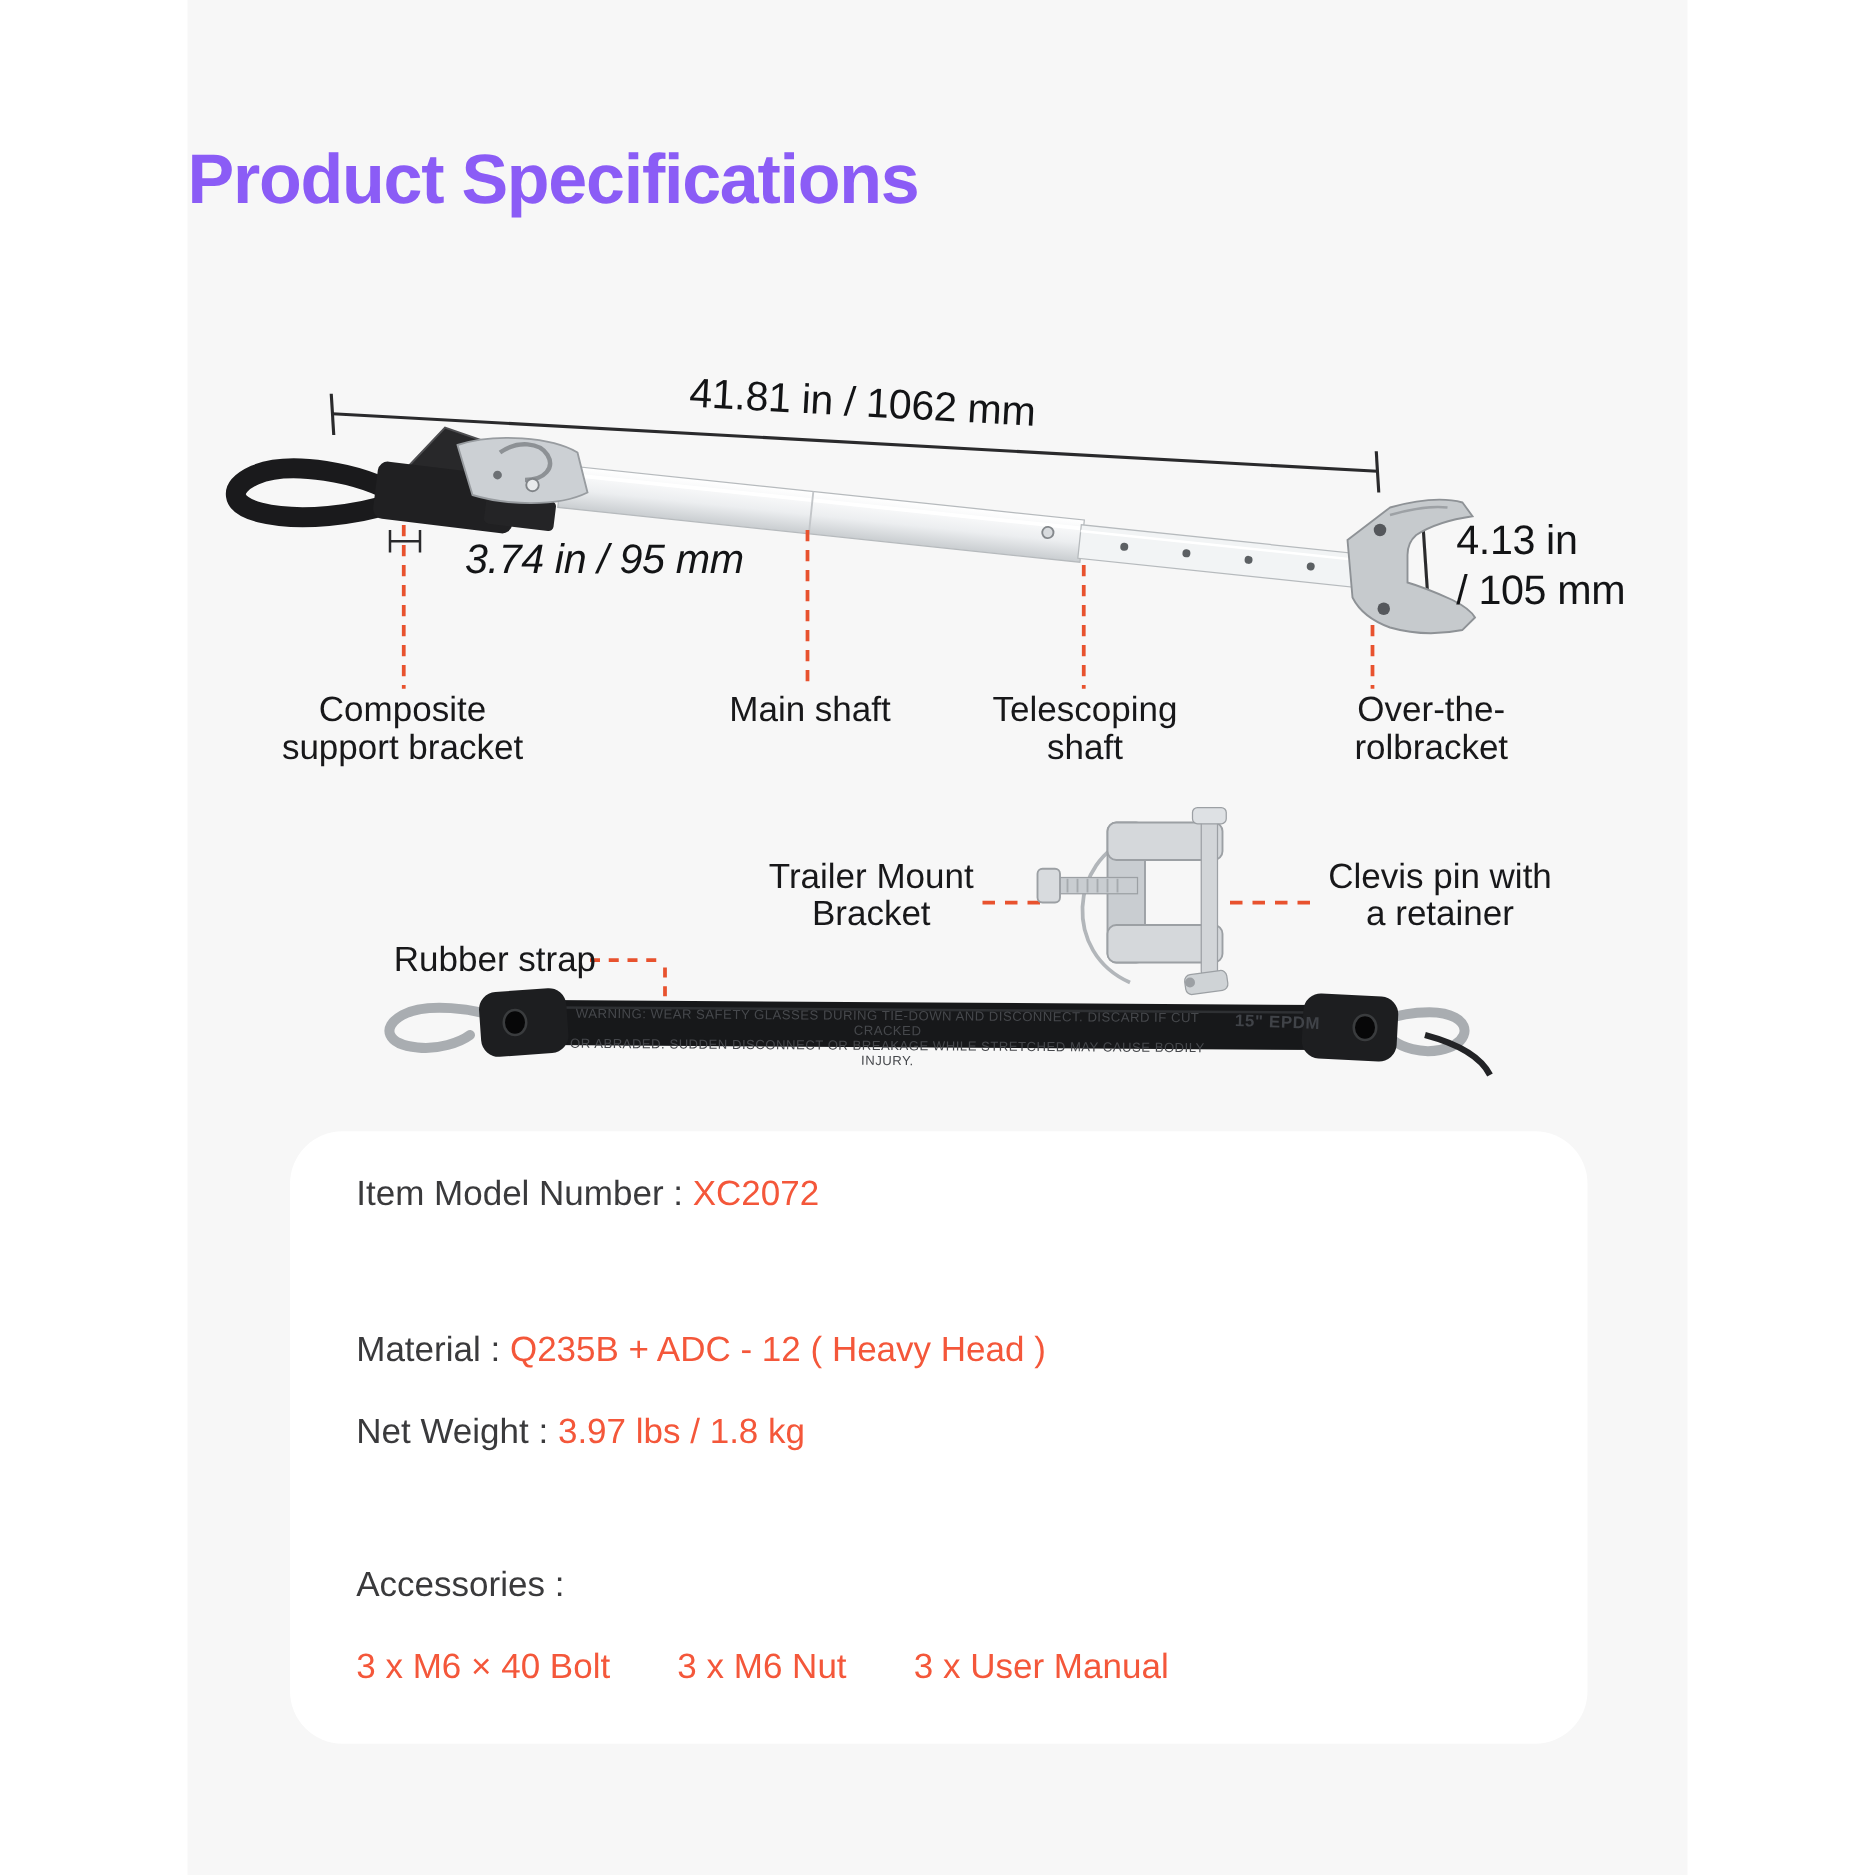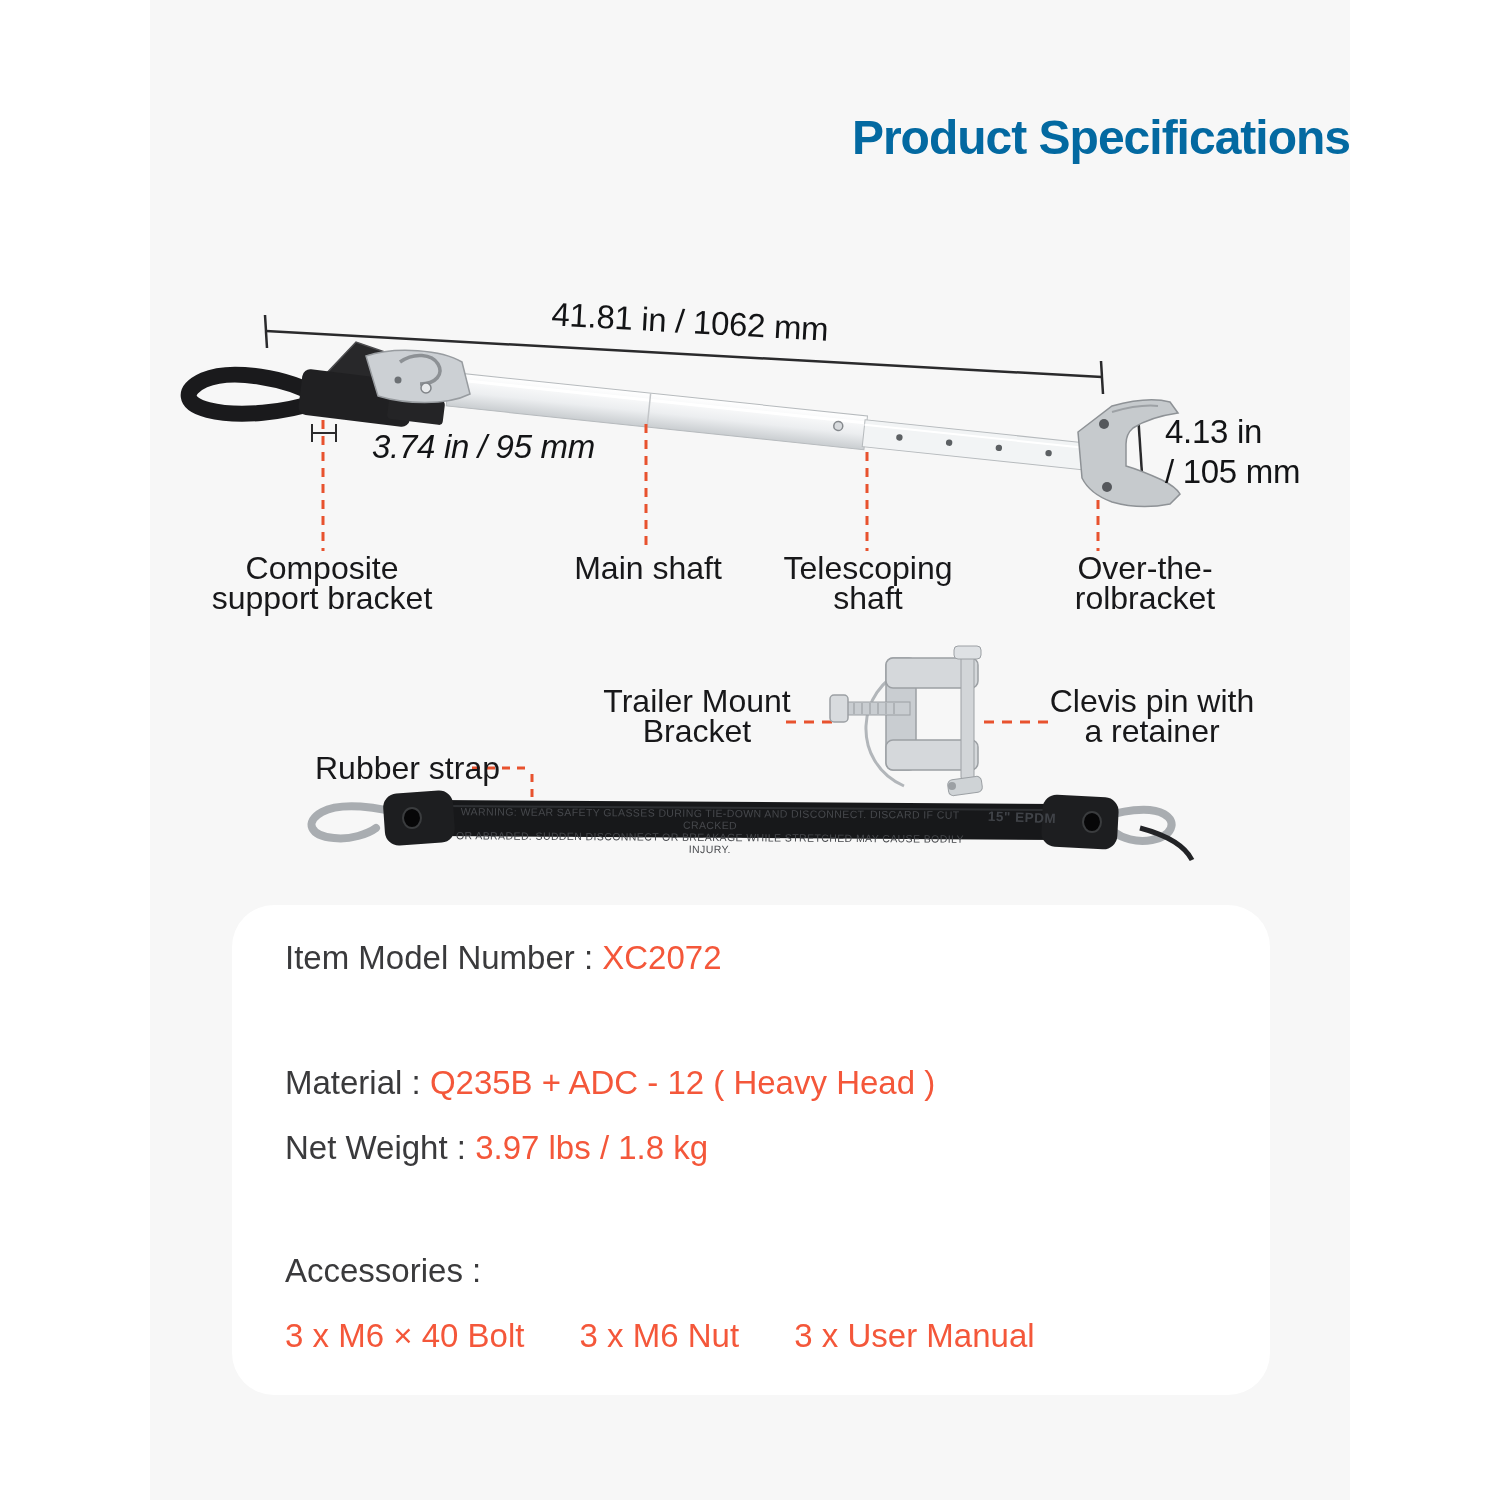--- a/index.html
+++ b/index.html
@@ -3,51 +3,51 @@
 <meta charset="utf-8">
 <style>
   html,body{margin:0;padding:0;}
   body{
     width:1500px;height:1500px;position:relative;background:#ffffff;
     font-family:"Liberation Sans", sans-serif;overflow:hidden;
   }
   .content-bg{position:absolute;left:150px;top:0;width:1200px;height:1500px;background:#f7f7f7;}
   .abs{position:absolute;}
   .title{
-    left:150px;top:110px;width:1200px;text-align:right;
-    font-size:48px;font-weight:bold;color:#0369a1;letter-spacing:-1px;
+    left:150px;top:110px;width:1200px;text-align:left;
+    font-size:56px;font-weight:bold;color:#8b5cf6;letter-spacing:-1px;
   }
   svg.layer{position:absolute;left:0;top:0;}
   .dim-text{font-size:33px;color:#131416;letter-spacing:-0.3px;}
   .dim-top{left:420px;top:303px;width:540px;text-align:center;transform:rotate(3.2deg);}
   .dim-374{left:372px;top:428px;font-style:italic;}
   .dim-413{left:1165px;top:412px;line-height:40px;white-space:pre-line;}
   .part-label{
-    font-size:32px;color:#18181a;line-height:30px;text-align:center;white-space:pre-line;
+    font-size:28px;color:#18181a;line-height:30px;text-align:center;white-space:pre-line;
   }
   .lbl-composite{left:192px;top:553px;width:260px;}
   .lbl-mainshaft{left:558px;top:553px;width:180px;}
   .lbl-telescoping{left:778px;top:553px;width:180px;}
   .lbl-overtherol{left:1055px;top:553px;width:180px;}
   .lbl-trailer{left:577px;top:686px;width:240px;}
   .lbl-clevis{left:1032px;top:686px;width:240px;}
   .lbl-rubber{left:315px;top:753px;text-align:left;white-space:nowrap;}
   .strap-emboss{
     left:440px;top:807px;width:540px;text-align:center;
     font-size:10.5px;line-height:12px;color:#46484c;letter-spacing:0.4px;
     transform:rotate(0.4deg);white-space:pre-line;
   }
   .strap-size{
     left:988px;top:810px;font-size:13.5px;font-weight:bold;color:#404348;
     transform:rotate(2deg);letter-spacing:0.5px;
   }
   .spec-card{
     left:232px;top:905px;width:1038px;height:490px;background:#ffffff;border-radius:42px;
   }
-  .spec-row{position:absolute;left:53px;font-size:33px;white-space:nowrap;}
+  .spec-row{position:absolute;left:53px;font-size:28px;white-space:nowrap;}
   .spec-row .lab{color:#3a3a3c;}
   .spec-row .val{color:#f4573a;}
   .row0{top:34px;} .row1{top:97px;} .row2{top:159px;} .row3{top:224px;}
   .row4{top:286px;} .row5{top:347px;} .row6{top:412px;}
   .acc-item{color:#f4573a;margin-right:46px;}
 </style>
 </head>
 <body>
 
 <div class="content-bg"></div>

